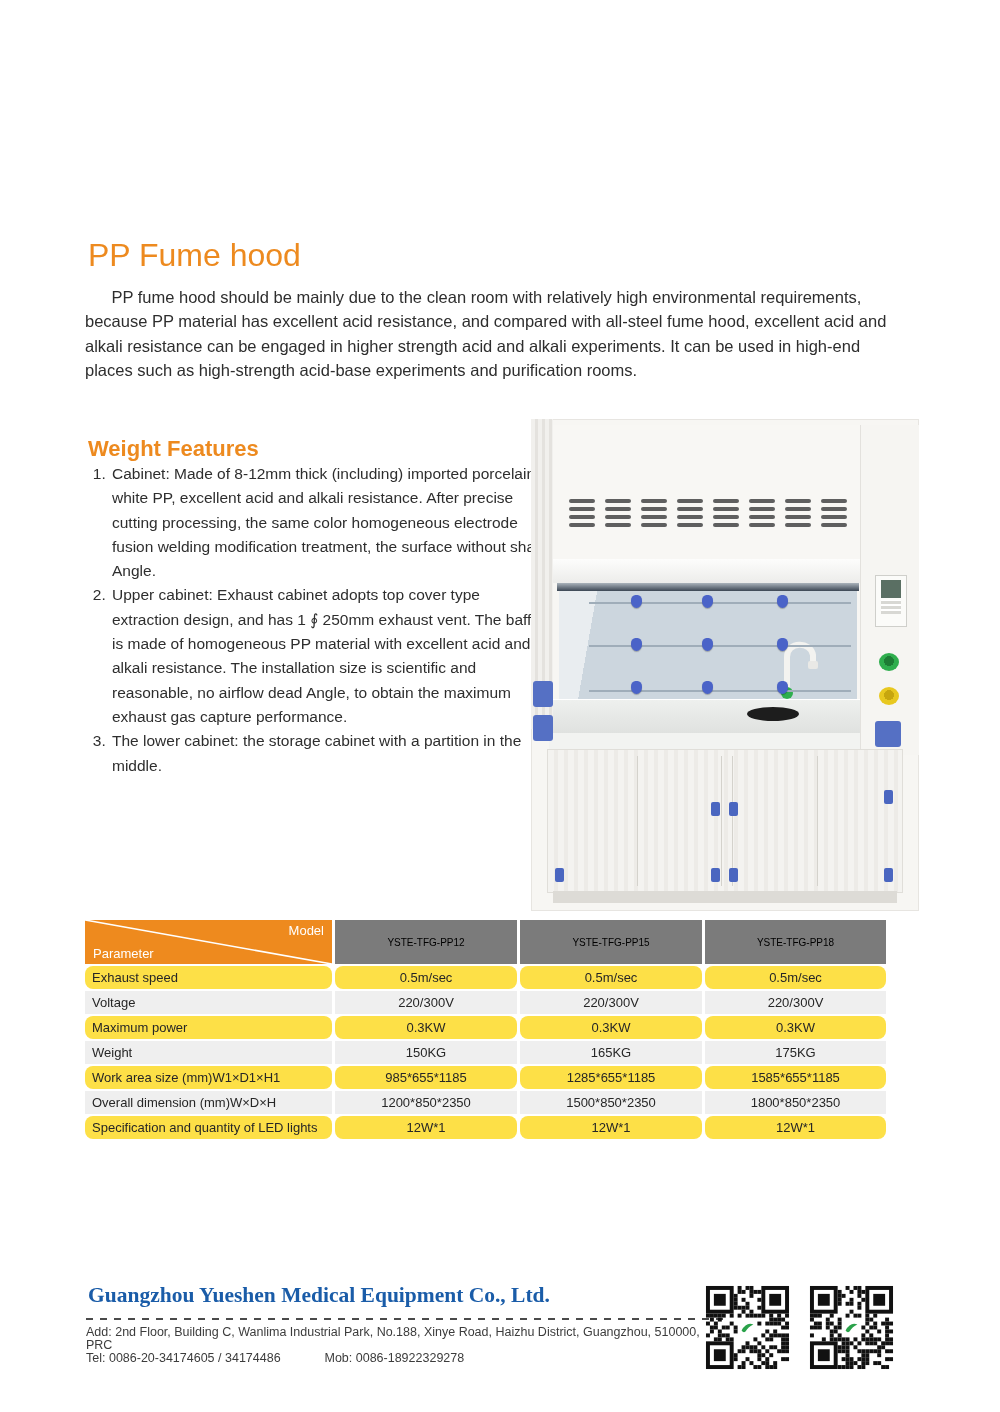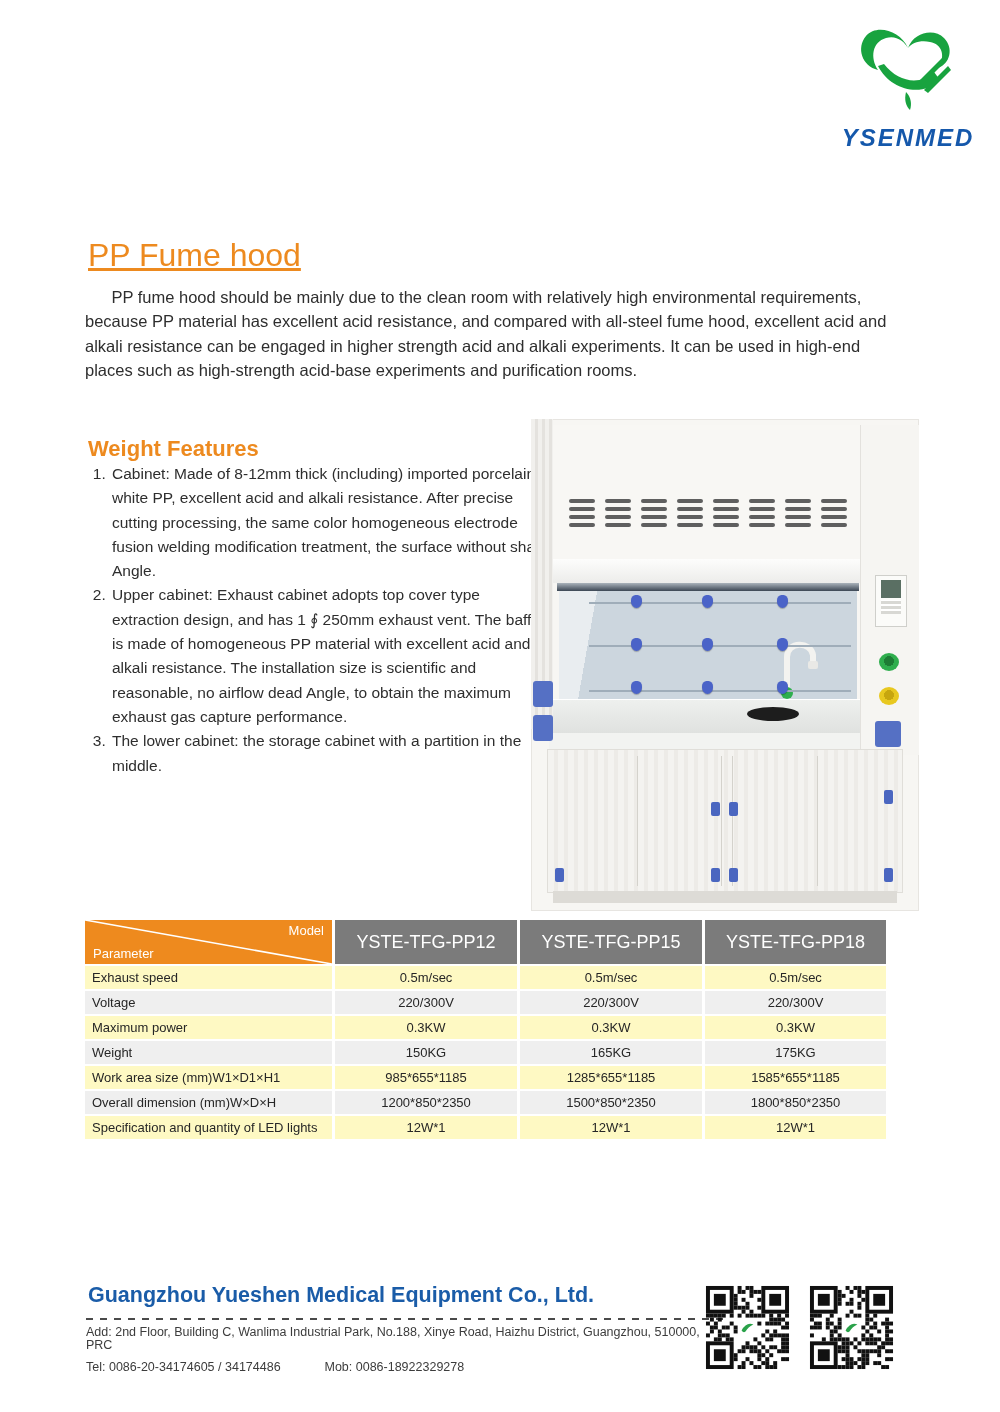--- a/index.html
+++ b/index.html
@@ -6,21 +6,21 @@
   .page{position:relative;width:1000px;height:1412px;background:#ffffff;overflow:hidden;
         font-family:"Liberation Sans", sans-serif;color:#2e2e2e;}
 
   
   .logo{position:absolute;left:828px;top:22px;width:160px;height:132px;}
   .logo svg{display:block;margin:0 auto;}
   .brand{margin-top:2px;text-align:center;color:#1558ab;font-style:italic;font-weight:bold;
          font-size:24px;letter-spacing:2px;}
 
   
-  .title{position:absolute;left:88px;top:216px;font-size:32px;font-weight:400;color:#ed8a1f;text-decoration:underline;}
+  .title{position:absolute;left:88px;top:216px;font-size:32px;font-weight:400;color:#ed8a1f;}
   .intro{position:absolute;left:85px;top:268px;width:824px;font-size:16.5px;line-height:24.5px;
          text-indent:1.6em;color:#2e2e2e;}
   .feat-head{position:absolute;left:88px;top:418px;font-size:22px;font-weight:bold;color:#ed8a1f;}
   .features{position:absolute;left:88px;top:462px;width:440px;margin:0;padding-left:22px;
             font-size:15.5px;line-height:24.3px;color:#2e2e2e;}
   .features li{padding-left:2px;}
 
   
   .photo{position:absolute;left:531px;top:419px;width:388px;height:492px;}
   .ph-body{position:absolute;inset:0;background:#f7f6f3;border:1px solid #e7e5e1;}
@@ -62,62 +62,47 @@
           background:repeating-linear-gradient(90deg,#f4f3f0 0 6px,#edebe7 6px 10px);
           border:1px solid #e0ded9;}
   .door-line{position:absolute;top:6px;bottom:6px;width:1px;background:#d4d2cc;}
   .hinge{position:absolute;width:9px;height:14px;background:#4a66c0;border-radius:2px;}
   .ph-kick{position:absolute;left:22px;right:22px;top:472px;height:12px;background:#dddbd6;}
 
   
   .spec-table{position:absolute;left:85px;top:920px;width:800px;display:grid;
               grid-template-columns:247px 182px 182px 181px;column-gap:3px;row-gap:2px;
               background:#ffffff;}
-  .hcell{background:#7b7b7b;color:#ffffff;height:44px;display:flex;align-items:center;
-         justify-content:center;font-size:18px;}
+  .hcell{background:#7b7b7b;color:#000000;height:44px;display:flex;align-items:center;
+         justify-content:center;font-size:10px;}
   .corner{position:relative;background:#ee8a1e;height:44px;color:#fff;}
   .corner svg{position:absolute;inset:0;width:100%;height:100%;}
   .corner .model{position:absolute;top:3px;right:8px;font-size:13px;}
   .corner .param{position:absolute;bottom:3px;left:8px;font-size:13px;}
   .cell{height:23px;display:flex;align-items:center;justify-content:center;
         font-size:13px;color:#262626;}
   .cell.lbl{justify-content:flex-start;padding-left:7px;}
-  .r0{background:#fef9c3;} .r1{background:#efefef;}
+  .r0{background:#fde047;border-radius:8px;} .r1{background:#efefef;}
 
   
-  .company{position:absolute;left:88px;top:1283px;font-family:Liberation Sans, sans-serif;
+  .company{position:absolute;left:88px;top:1283px;font-family:Liberation Serif, serif;
            font-weight:bold;font-size:21.5px;color:#1a5ca8;}
   .dashline{position:absolute;left:86px;top:1318px;width:642px;height:2px;
             background:repeating-linear-gradient(90deg,#4a4a4a 0 7px,transparent 7px 14px);}
   .contact{position:absolute;left:86px;top:1326px;width:630px;font-size:12.5px;
            line-height:13px;color:#3c3c3c;}
-  .contact .col1{display:inline-block;width:235px;margin-top:9px;}
+  .contact .col1{display:inline-block;width:235px;}
   .qr{position:absolute;top:1284px;width:87px;height:87px;}
   .qr.q1{left:704px;} .qr.q2{left:808px;}
 </style>
 </head>
 <body>
 
 <div class="page">
 
-  <div class="logo">
-    <svg width="104" height="100" viewBox="0 0 104 100">
-      <g fill="#18a33f">
-        <path d="M52 26 C44 8 20 2 10 14 C0 26 6 44 22 48 C14 36 16 20 30 16 C40 13 48 19 52 26Z"></path>
-        <path d="M52 26 C58 10 78 6 88 16 C98 26 94 42 82 46 C90 34 86 22 74 20 C64 18 56 21 52 26Z"></path>
-        <path d="M22 44 C34 68 66 76 84 58 L78 50 C64 64 42 60 28 42Z"></path>
-        <path d="M86 36 L60 62 L64 65 L88 41Z"></path>
-        <path d="M92 44 L68 68 L72 71 L95 48Z"></path>
-        <path d="M50 70 C48 78 50 84 54 88 C56 82 55 75 50 70Z"></path>
-      </g>
-    </svg>
-    <div class="brand">
-      <span>YSENMED</span>
-    </div>
-  </div>
 
   <h1 class="title">PP Fume hood</h1>
   <p class="intro">PP fume hood should be mainly due to the clean room with relatively high environmental requirements, because PP material has excellent acid resistance, and compared with all-steel fume hood, excellent acid and alkali resistance can be engaged in higher strength acid and alkali experiments. It can be used in high-end places such as high-strength acid-base experiments and purification rooms.</p>
 
   <h2 class="feat-head">Weight Features</h2>
   <ol class="features">
     <li>Cabinet: Made of 8-12mm thick (including) imported porcelain white PP, excellent acid and alkali resistance. After precise cutting processing, the same color homogeneous electrode fusion welding modification treatment, the surface without sharp Angle.</li>
     <li>Upper cabinet: Exhaust cabinet adopts top cover type extraction design, and has 1 ∮ 250mm exhaust vent. The baffle is made of homogeneous PP material with excellent acid and alkali resistance. The installation size is scientific and reasonable, no airflow dead Angle, to obtain the maximum exhaust gas capture performance.</li>
     <li>The lower cabinet: the storage cabinet with a partition in the middle.</li>
   </ol>

